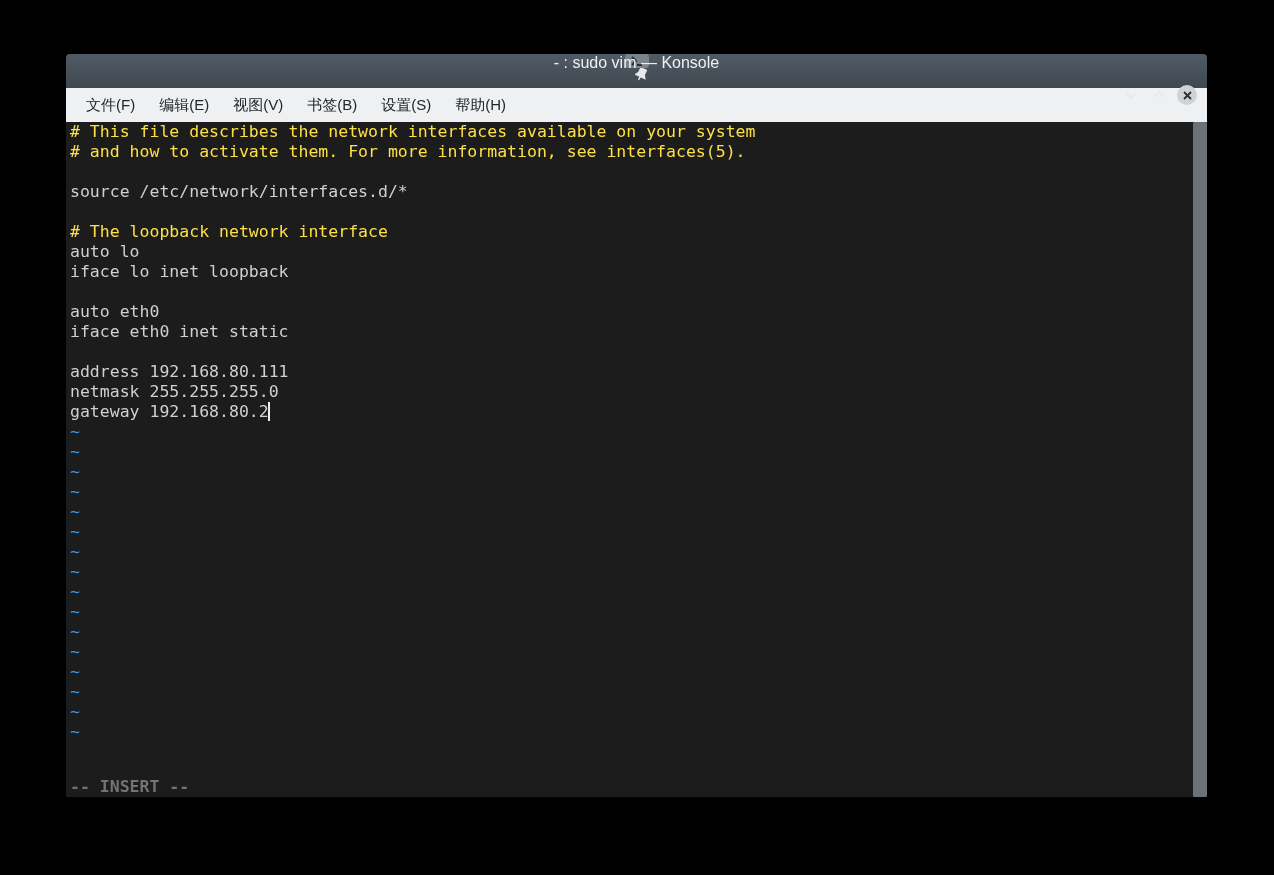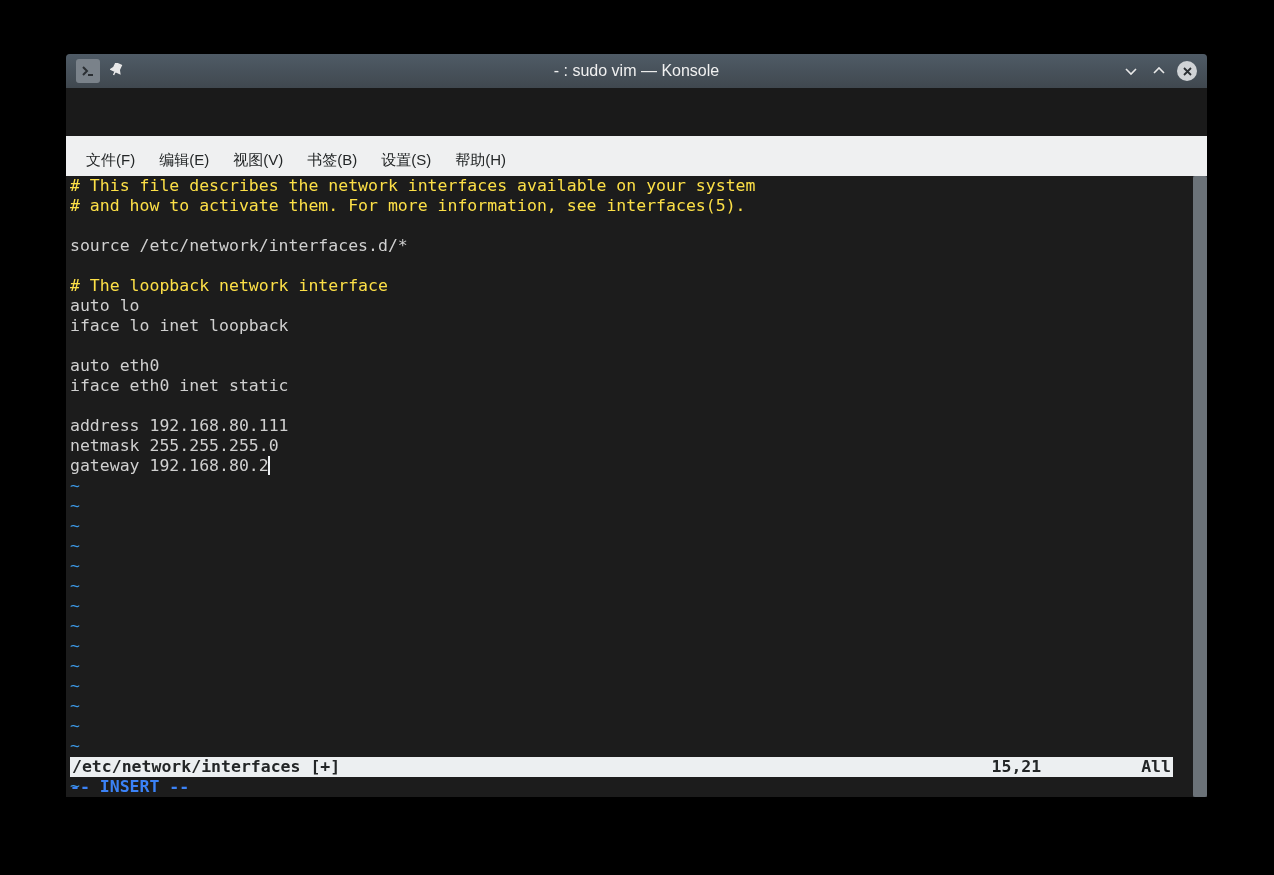--- a/index.html
+++ b/index.html
@@ -22,20 +22,21 @@
     border-radius: 4px 4px 0 0;
     overflow: hidden;
   }
   .titlebar {
     height: 34px;
     background: linear-gradient(to bottom, #4f5b66, #40484f);
     display: flex;
     align-items: center;
     padding: 0 10px;
     position: relative;
+    flex-direction: column;
   }
   .title-icon {
     width: 24px;
     height: 24px;
     background: #7a828a;
     border-radius: 3px;
     display: flex;
     align-items: center;
     justify-content: center;
   }
@@ -67,27 +68,26 @@
     justify-content: center;
     color: #e8e8e8;
     cursor: pointer;
   }
   .win-btn.close {
     background: #d0d3d6;
     border-radius: 50%;
     color: #2b2f33;
   }
   .menubar {
-    height: 40px;
+    height: 34px;
     background: #eff0f1;
     display: flex;
-    align-items: flex-end;
+    align-items: center;
     padding: 0 8px;
     gap: 0;
-    margin-top: 48px;
   }
   .menu-item {
     padding: 6px 12px;
     color: #232627;
     font-size: 15px;
     cursor: pointer;
   }
   .terminal {
     flex: 1;
     background: #1c1c1c;
@@ -128,21 +128,21 @@
   }
   .status-file { flex: 0 0 auto; }
   .status-spacer { flex: 1; }
   .status-pos { flex: 0 0 auto; margin-right: 100px; }
   .status-all { flex: 0 0 auto; }
   .mode-line {
     position: absolute;
     left: 4px;
     bottom: 0;
     height: 20px;
-    color: #3b82f6;
+    color: #737373;
     font-weight: bold;
   }
   .scrollbar {
     width: 14px;
     background: #3a3f44;
     position: relative;
   }
   .scroll-thumb {
     position: absolute;
     top: 0;
@@ -194,21 +194,15 @@
     <div class="menu-item">书签(B)</div>
     <div class="menu-item">设置(S)</div>
     <div class="menu-item">帮助(H)</div>
   </div>
 
   <div class="terminal">
     <div class="term-body" id="term-body"><div><span class="comment"># This file describes the network interfaces available on your system</span></div><div><span class="comment"># and how to activate them. For more information, see interfaces(5).</span></div><div>&nbsp;</div><div>source /etc/network/interfaces.d/*</div><div>&nbsp;</div><div><span class="comment"># The loopback network interface</span></div><div>auto lo</div><div>iface lo inet loopback</div><div>&nbsp;</div><div>auto eth0</div><div>iface eth0 inet static</div><div>&nbsp;</div><div>address 192.168.80.111</div><div>netmask 255.255.255.0</div><div>gateway 192.168.80.2<span class="cursor"></span></div><div class="tilde">~</div><div class="tilde">~</div><div class="tilde">~</div><div class="tilde">~</div><div class="tilde">~</div><div class="tilde">~</div><div class="tilde">~</div><div class="tilde">~</div><div class="tilde">~</div><div class="tilde">~</div><div class="tilde">~</div><div class="tilde">~</div><div class="tilde">~</div><div class="tilde">~</div><div class="tilde">~</div><div class="tilde">~</div></div>
     <div class="scrollbar">
       <div class="scroll-thumb"></div>
     </div>
-    <div class="status-line">
-      <span class="status-file">/etc/network/interfaces [+]</span>
-      <span class="status-spacer"></span>
-      <span class="status-pos">15,21</span>
-      <span class="status-all">All</span>
-    </div>
     <div class="mode-line">-- INSERT --</div>
   </div>
 </div>
 
 </body></html>

